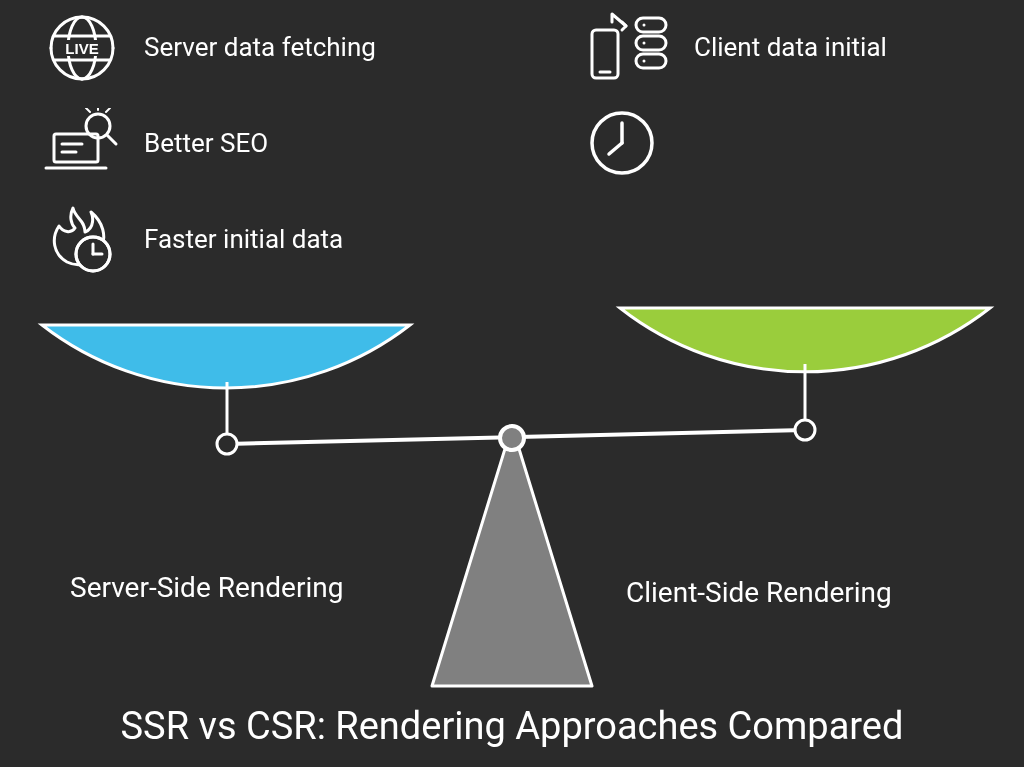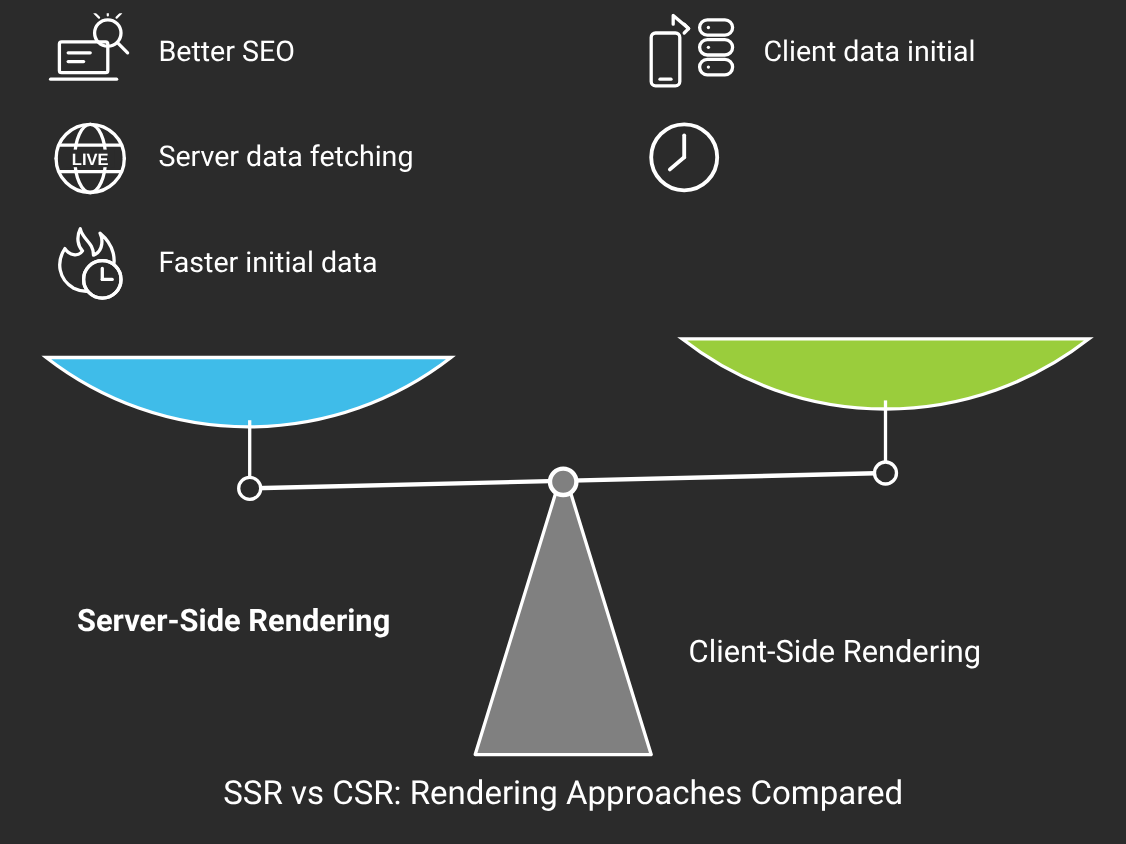--- a/index.html
+++ b/index.html
@@ -30,70 +30,70 @@
   .feature-text {
     font-size: 26px;
     line-height: 1.2;
     font-weight: 400;
   }
   .label {
     position: absolute;
     font-size: 28px;
     color: #fff;
   }
-  .label.left { left: 70px; top: 548px; font-weight: bold; }
+  .label.left { left: 70px; top: 571px; }
   .label.right { left: 626px; top: 576px; }
   .caption {
     position: absolute;
     left: 0; right: 0;
     top: 704px;
     text-align: center;
-    font-size: 30px;
+    font-size: 38px;
     color: #fff;
   }
   svg { display:block; }
 </style>
 </head>
 <body>
 
 <div class="columns">
 
   <div class="col">
+    <div class="feature">
+      <div class="icon-slot">
+        <svg width="72" height="72" viewBox="0 0 72 72" fill="none" stroke="#fff" stroke-width="3">
+          <path d="M36 5 A31 31 0 0 1 67 36" stroke-linecap="round"></path>
+          <path d="M67 36 A31 31 0 0 1 36 67" stroke-linecap="round"></path>
+          <path d="M36 67 A31 31 0 0 1 5 36" stroke-linecap="round"></path>
+          <path d="M5 36 A31 31 0 0 1 36 5" stroke-linecap="round"></path>
+          <line x1="8" y1="24" x2="64" y2="24"></line>
+          <line x1="8" y1="48" x2="64" y2="48"></line>
+          <ellipse cx="36" cy="36" rx="14" ry="31"></ellipse>
+          <rect x="14" y="28" width="44" height="16" fill="#2b2b2b" stroke="none"></rect>
+          <text x="36" y="42" font-size="15" fill="#fff" stroke="none" text-anchor="middle" font-family="Arial" font-weight="bold">LIVE</text>
+        </svg>
+      </div>
+      <div class="feature-text">Server data fetching</div>
+    </div>
+
     <div class="feature">
       <div class="icon-slot">
         <svg width="80" height="72" viewBox="0 0 80 72" fill="none" stroke="#fff" stroke-width="3" stroke-linecap="round">
           <rect x="12" y="26" width="44" height="28" rx="2"></rect>
           <line x1="4" y1="60" x2="64" y2="60"></line>
           <line x1="20" y1="36" x2="40" y2="36"></line>
           <line x1="20" y1="44" x2="34" y2="44"></line>
           <circle cx="56" cy="18" r="12"></circle>
           <line x1="65" y1="27" x2="74" y2="36"></line>
           <line x1="48" y1="4" x2="44" y2="0" stroke-width="2"></line>
           <line x1="56" y1="2" x2="56" y2="-3" stroke-width="2"></line>
           <line x1="64" y1="4" x2="68" y2="0" stroke-width="2"></line>
         </svg>
       </div>
       <div class="feature-text">Better SEO</div>
-    </div>
-
-    <div class="feature">
-      <div class="icon-slot">
-        <svg width="72" height="72" viewBox="0 0 72 72" fill="none" stroke="#fff" stroke-width="3">
-          <path d="M36 5 A31 31 0 0 1 67 36" stroke-linecap="round"></path>
-          <path d="M67 36 A31 31 0 0 1 36 67" stroke-linecap="round"></path>
-          <path d="M36 67 A31 31 0 0 1 5 36" stroke-linecap="round"></path>
-          <path d="M5 36 A31 31 0 0 1 36 5" stroke-linecap="round"></path>
-          <line x1="8" y1="24" x2="64" y2="24"></line>
-          <line x1="8" y1="48" x2="64" y2="48"></line>
-          <ellipse cx="36" cy="36" rx="14" ry="31"></ellipse>
-          <rect x="14" y="28" width="44" height="16" fill="#2b2b2b" stroke="none"></rect>
-          <text x="36" y="42" font-size="15" fill="#fff" stroke="none" text-anchor="middle" font-family="Arial" font-weight="bold">LIVE</text>
-        </svg>
-      </div>
-      <div class="feature-text">Server data fetching</div>
     </div>
 
     <div class="feature">
       <div class="icon-slot">
         <svg width="74" height="72" viewBox="0 0 74 72" fill="none" stroke="#fff" stroke-width="3" stroke-linecap="round" stroke-linejoin="round">
           <path d="M28 4 C30 14 40 16 40 28 C50 24 48 12 46 8 C58 18 62 32 56 46 C50 60 34 64 22 58 C8 50 6 34 14 22 C18 28 26 30 30 24 C26 20 24 12 28 4 Z"></path>
           <circle cx="48" cy="50" r="17" fill="#2b2b2b"></circle>
           <circle cx="48" cy="50" r="17"></circle>
           <line x1="48" y1="50" x2="48" y2="40"></line>
           <line x1="48" y1="50" x2="57" y2="50"></line>

